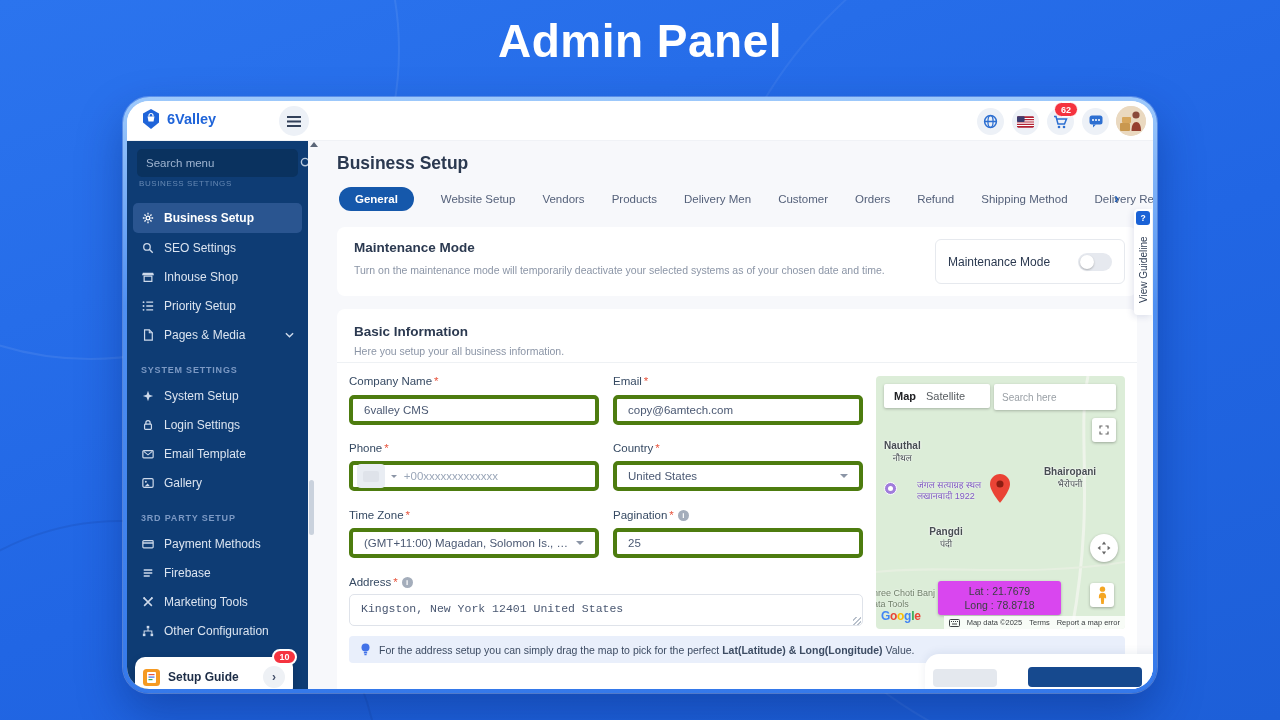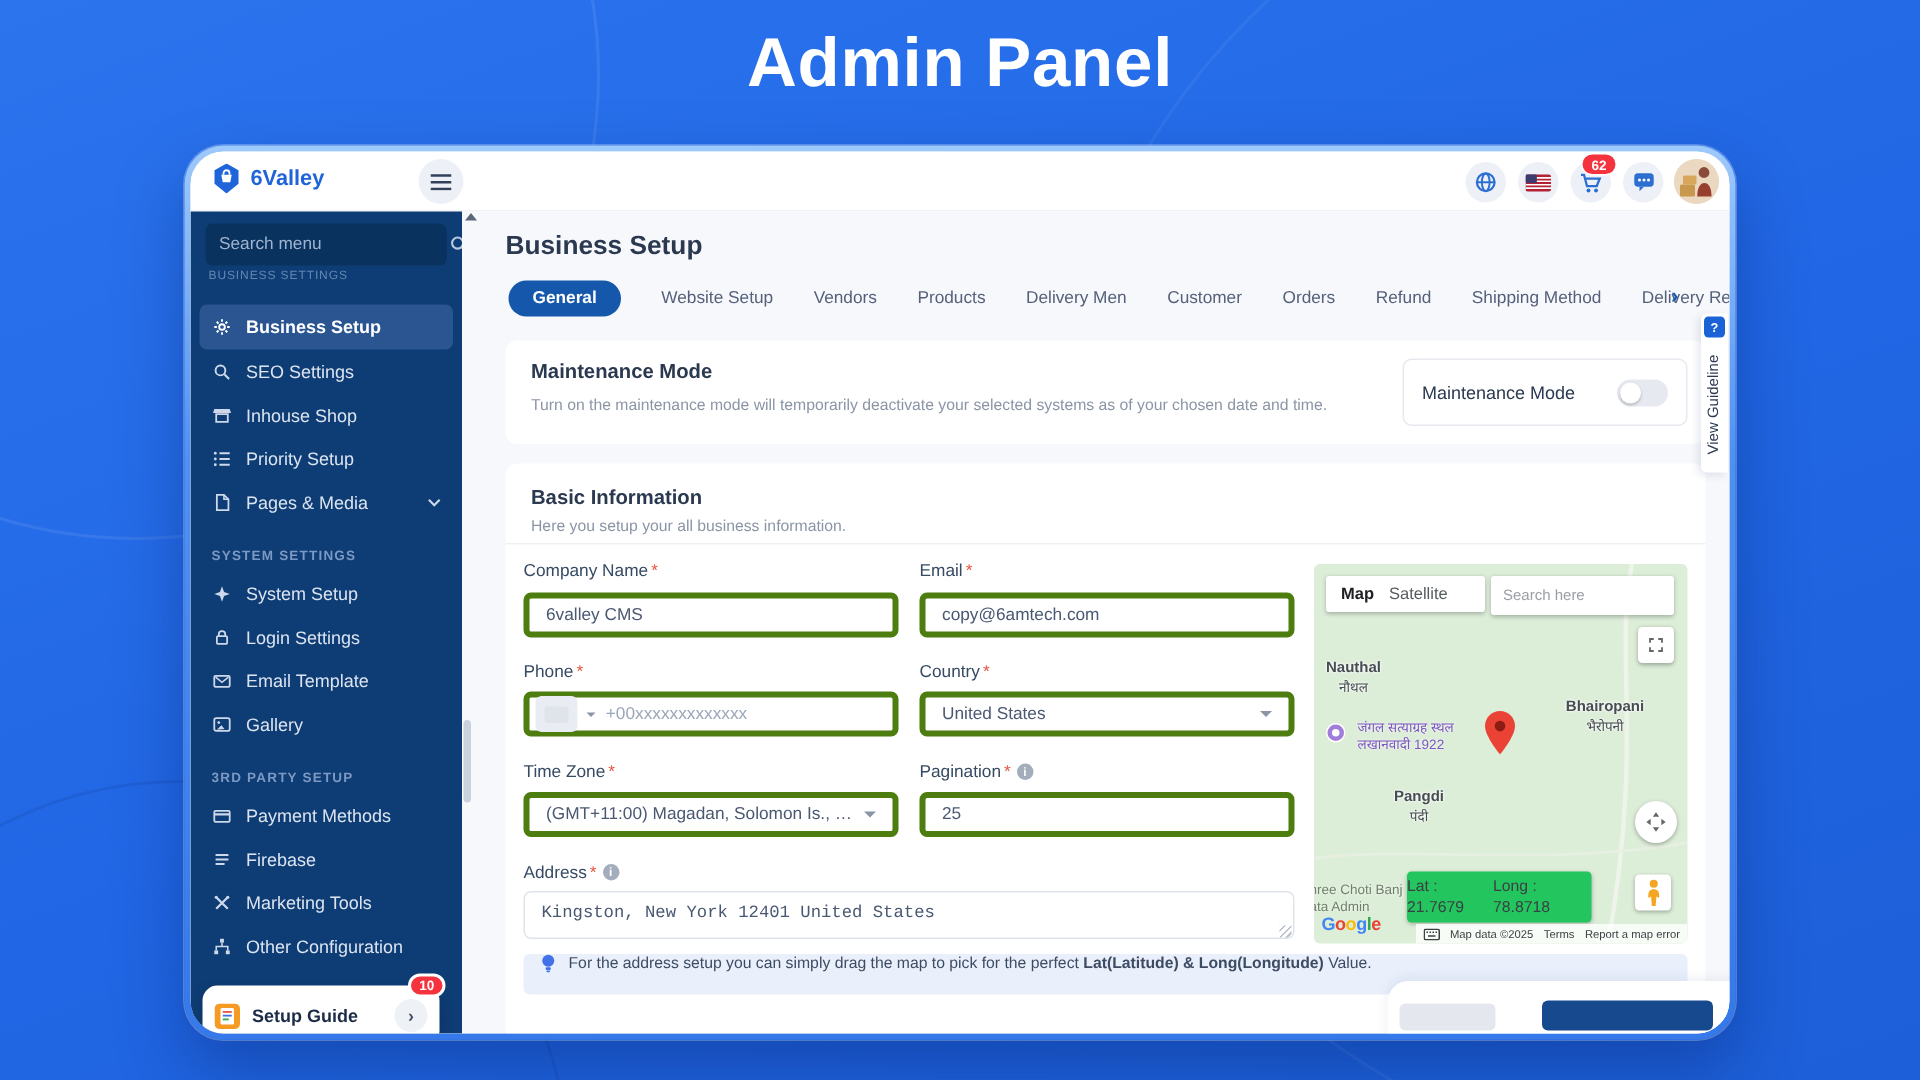--- a/index.html
+++ b/index.html
@@ -66,42 +66,42 @@
 .f-input{position:absolute;width:250px;height:30px;border:4px solid #4d7c0f;border-radius:5px;background:#fff;font-size:11.5px;color:#4a5872;display:flex;align-items:center;padding:0 11px}
 .f-input input{border:0;outline:0;width:100%;font-size:11.5px;color:#4a5872;font-family:"Liberation Sans",sans-serif;background:transparent}
 .f-input input::placeholder{color:#9aa6b8}
 .caret{margin-left:auto;width:0;height:0;border-left:4px solid transparent;border-right:4px solid transparent;border-top:4px solid #8b95a6}
 .flagbox{width:34px;height:24px;background:#e9edf3;border-radius:4px;margin:0 6px 0 -7px;display:flex;align-items:center;justify-content:center}
 .flagbox i{width:16px;height:11px;background:#dfe3ea;display:block;border-radius:2px}
 .flagcaret{width:0;height:0;border-left:3px solid transparent;border-right:3px solid transparent;border-top:3px solid #8b95a6;margin-right:7px}
 .ellip{white-space:nowrap;overflow:hidden;text-overflow:ellipsis}
 .addr{position:absolute;left:12px;top:285px;width:514px;height:32px;border:1px solid #dfe3ea;border-radius:5px;background:#fff;padding:7px 11px;font-size:11.5px;color:#4a5872;font-family:Liberation Mono, monospace;resize:none;outline:none}
 .resize-grip{position:absolute;left:516px;top:308px;width:8px;height:8px;background:repeating-linear-gradient(135deg,transparent 0 2px,#b9c1cc 2px 3.2px)}
-.note{position:absolute;left:12px;top:327px;width:776px;height:27px;background:#e9effb;border-radius:4px;display:flex;align-items:flex-start;gap:8px;padding:0 11px;font-size:10.5px;color:#3d4c63}
+.note{position:absolute;left:12px;top:327px;width:776px;height:27px;background:#e9effb;border-radius:4px;display:flex;align-items:center;gap:8px;padding:0 11px;font-size:10.5px;color:#3d4c63}
 .note b{font-weight:700}
 
 .map{position:absolute;left:539px;top:67px;width:249px;height:253px;background:#dcedd8;border-radius:4px;overflow:hidden}
 .map .road{position:absolute;left:0;top:0}
 .gm-tabs{position:absolute;left:8px;top:8px;width:106px;height:24px;background:#fff;border-radius:2px;box-shadow:0 1px 3px rgba(0,0,0,.25);display:flex;align-items:center}
 .gm-tabs .m{font-size:11px;font-weight:700;color:#202124;padding:0 10px}
 .gm-tabs .s{font-size:11px;color:#565b5f}
 .gm-search{position:absolute;left:118px;top:8px;width:122px;height:24px;background:#fff;border-radius:2px;box-shadow:0 1px 3px rgba(0,0,0,.25);display:flex;align-items:center;padding:13px 8px;font-size:10px;color:#9aa0a6}
 .gm-btn{position:absolute;background:#fff;border-radius:3px;box-shadow:0 1px 3px rgba(0,0,0,.3);display:flex;align-items:center;justify-content:center}
 .gm-full{left:216px;top:42px;width:24px;height:24px}
 .gm-pan{left:214px;top:158px;width:28px;height:28px;border-radius:50%}
 .gm-peg{left:214px;top:207px;width:24px;height:24px}
 .gm-label{position:absolute;text-align:center;color:#474d52;text-shadow:0 0 2px #fff,0 0 2px #fff}
 .gm-label .en{font-size:10px;font-weight:700}
 .gm-label .hi{font-size:9px}
-.gm-poi{position:absolute;left:8px;top:104px;display:flex;align-items:flex-start;gap:8px}
+.gm-poi{position:absolute;left:8px;top:104px;display:flex;align-items:flex-start;gap:20px}
 .gm-poi .ic{width:13px;height:13px;border-radius:50%;background:#a07ddb;border:1.5px solid #fff;display:flex;align-items:center;justify-content:center;margin-top:2px}
 .gm-poi .ic b{width:5px;height:5px;border-radius:50%;background:#fff}
 .gm-poi .tx{color:#7e57c2;font-size:9px;line-height:11px;text-shadow:0 0 2px #fff}
 .gm-mandir{position:absolute;left:-3px;top:212px;font-size:9px;line-height:11px;color:#6f7f69;text-shadow:0 0 2px #fff}
-.gm-coords{position:absolute;left:62px;top:205px;width:123px;height:34px;background:#22c55e;border-radius:3px;box-shadow:0 1px 3px rgba(0,0,0,.25);display:flex;flex-direction:row;align-items:center;justify-content:center;font-size:10.5px;color:#3c4043;line-height:14px}
+.gm-coords{position:absolute;left:62px;top:205px;width:123px;height:34px;background:#d946ef;border-radius:3px;box-shadow:0 1px 3px rgba(0,0,0,.25);display:flex;flex-direction:column;align-items:center;justify-content:center;font-size:10.5px;color:#3c4043;line-height:14px}
 .gm-google{position:absolute;left:5px;top:233px;font-size:12px;font-weight:700;letter-spacing:-.3px}
 .g-b{color:#4285F4}.g-r{color:#EA4335}.g-y{color:#FBBC05}.g-g{color:#34A853}
 .gm-attr{position:absolute;right:0;bottom:0;height:13px;background:rgba(255,255,255,.8);display:flex;align-items:center;gap:7px;padding:0 5px;font-size:7.5px;color:#3c4043}
 .gm-pin{position:absolute;left:114px;top:98px}
 
 .guide{position:absolute;left:826px;top:68px;width:18px;height:106px;background:#fff;border-radius:4px 0 0 4px;box-shadow:-2px 2px 6px rgba(40,60,120,.12)}
 .guide .gic{position:absolute;left:2px;top:2px;width:14px;height:14px;border-radius:3px;background:#1a62d6;color:#fff;font-size:8.5px;font-weight:700;text-align:center;line-height:14px}
 .guide .gtx{position:absolute;left:0;top:20px;width:18px;height:82px;writing-mode:vertical-rl;transform:rotate(180deg);font-size:10px;color:#2c3b52;display:flex;align-items:center;justify-content:center}
 
 .peek{position:absolute;left:617px;top:513px;width:240px;height:40px;background:#fff;border-radius:14px 0 0 0;box-shadow:0 -2px 8px rgba(40,60,120,.08)}
@@ -472,21 +472,21 @@
         </div>
         <div class="gm-label" style="left:158px;top:90px;width:72px">
           <div class="en">Bhairopani</div>
           <div class="hi">भैरोपनी</div>
         </div>
         <div class="gm-label" style="left:40px;top:150px;width:60px">
           <div class="en">Pangdi</div>
           <div class="hi">पंदी</div>
         </div>
         <div class="gm-mandir">
-          <span>hree Choti Banj</span><br><span>ata Admin</span>
+          <span>hree Choti Banj</span><br><span>ata Tools</span>
         </div>
         <div class="gm-coords">
           <span>Lat : 21.7679</span>
           <span>Long : 78.8718</span>
         </div>
         <div class="gm-btn gm-pan">
           <svg width="20" height="20" viewBox="0 0 28 28">
                 <path d="M14 5l3 4h-6zM14 23l-3-4h6zM5 14l4-3v6zM23 14l-4 3v-6z" fill="#666"></path>
               </svg>
         </div>

